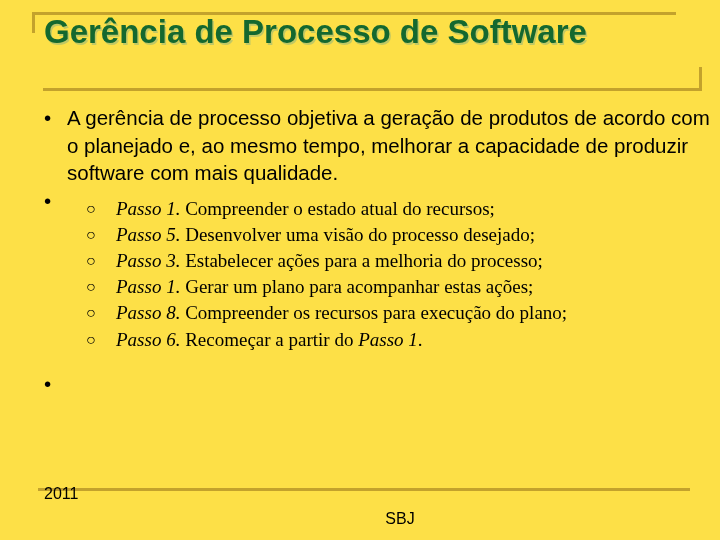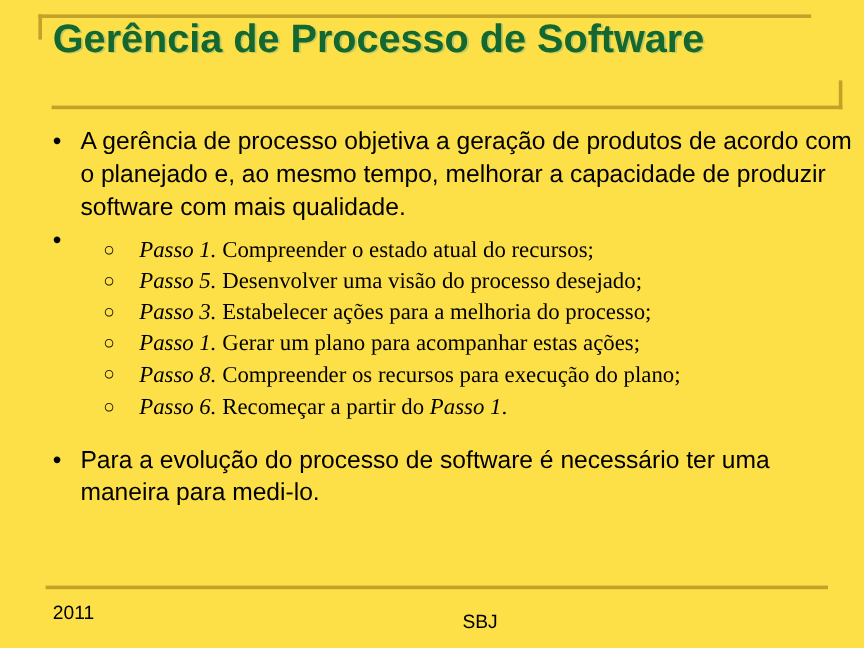--- a/index.html
+++ b/index.html
@@ -135,21 +135,21 @@
   }
   .step-label {
     font-style: italic;
     margin-top: 48px;
   }
 
   
   .footer-year {
     position: absolute;
     left: 44px;
-    top: 503px;
+    top: 485px;
     font-family: "Liberation Sans", sans-serif;
     font-size: 16px;
     color: #000000;
     text-align: center;
   }
   .footer-center {
     position: absolute;
     left: 0;
     top: 510px;
     width: 800px;
@@ -216,21 +216,20 @@
         <span class="step-label">Passo 6.</span>
         <span> <span>Recomeçar a partir do </span><span class="step-label">Passo 1</span><span>.</span></span>
       </li>
     </ul>
 
     <div class="gap-after" style="height:17px;"></div>
 
     <ul class="level1">
       <li class="bullet1">
         <span class="marker">•</span>
-        <span>Para a evolução do processo de software é necessário ter uma maneira para medi-lo.</span>
       </li>
     </ul>
 
   </div>
 
   <div class="rule footer-rule"></div>
   <div class="footer-year">2011</div>
   <div class="footer-center">SBJ</div>
 
 </div>

